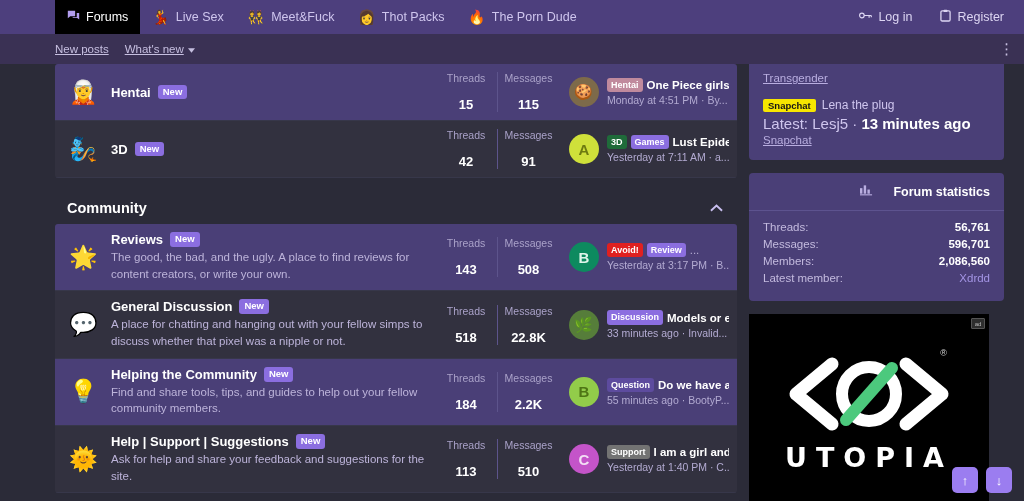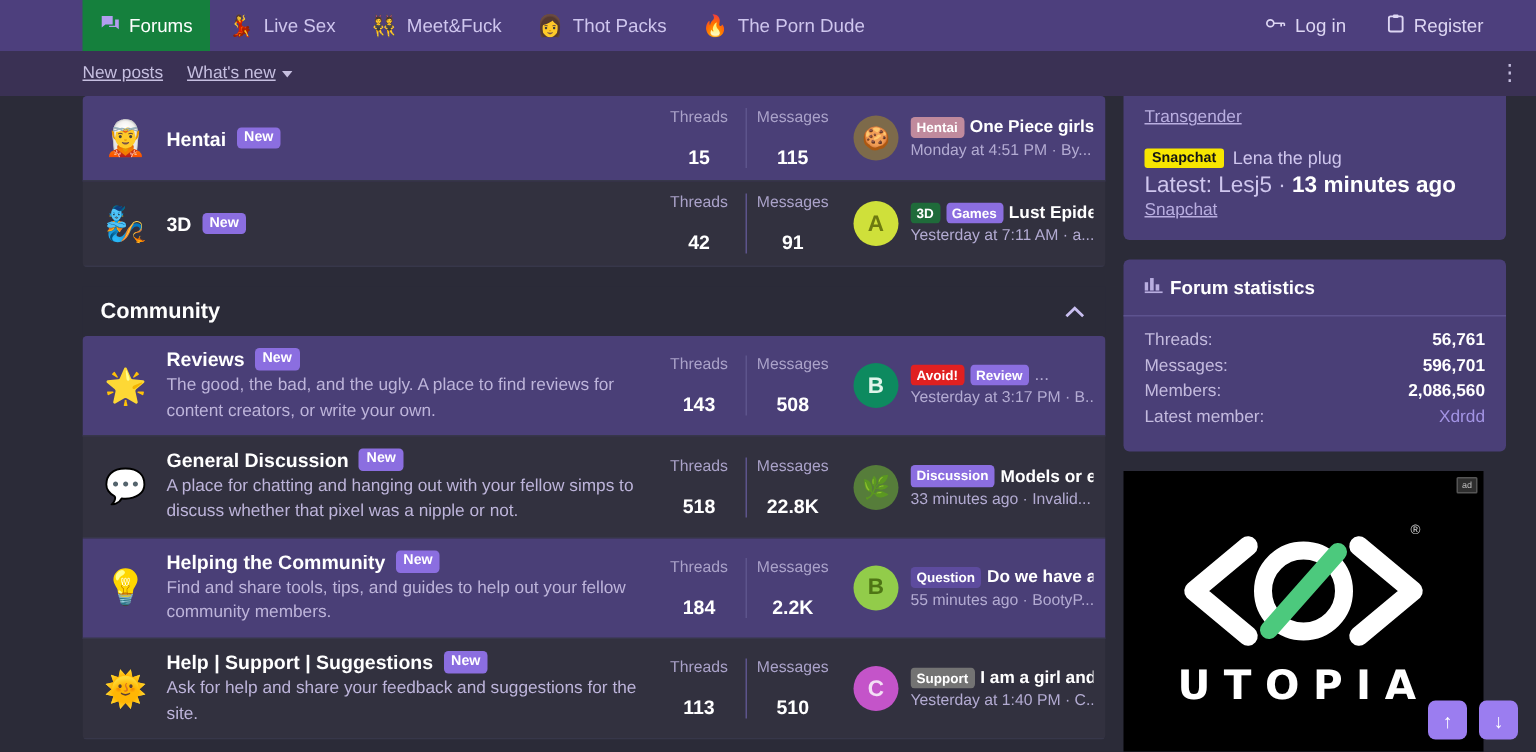--- a/index.html
+++ b/index.html
@@ -22,25 +22,25 @@
     z-index: 5;
   }
   .nav-item {
     display: flex; align-items: center; gap: 6px;
     padding: 0 12px;
     color: #cfc6ee;
     font-size: 12.5px;
     white-space: nowrap;
     cursor: pointer;
   }
-  .nav-item.active { background: #15803d; color: #ffffff; }
+  .nav-item.active { background: #000000; color: #ffffff; }
   .nav-emoji { font-size: 14px; line-height: 1; display: inline-block; }
   .nav-right {
     margin-left: auto; display: flex; align-items: center;
-    padding-right: 23px; gap: 4px;
+    padding-right: 8px; gap: 4px;
   }
   .nav-right .nav-item { color: #ddd6f3; }
 
   .svgicon { display: inline-block; vertical-align: middle; }
 
   
   .subnav {
     height: 30px;
     background: #3a3154;
     display: flex; align-items: center;
@@ -142,23 +142,23 @@
   .snap-row { margin-top: 14px; display: flex; align-items: center; gap: 6px; flex-wrap: wrap; }
   .snap-badge {
     background: #f7e600; color: #151515; font-size: 9.5px;
     font-weight: bold; padding: 1px 5px; border-radius: 2px;
   }
   .snap-title { color: #cfc6ee; font-size: 12px; }
   .snap-meta { color: #cfc6ee; font-size: 15px; margin-top: 3px; }
   .snap-meta b { color: #ffffff; }
 
   .side-head {
-    display: flex; align-items: center; gap: 4px;
+    display: flex; align-items: center; gap: 20px;
     padding: 11px 14px; border-bottom: 1px solid #5d538f;
-    color: #ffffff; font-size: 12.5px; font-weight: bold;
+    color: #ffffff; font-size: 12.5px; font-weight: bold; justify-content: flex-end;
   }
   .stats-body { padding: 10px 14px 12px 14px; }
   .stats-row { display: flex; font-size: 11.5px; margin-bottom: 5px; }
   .stats-row .k { color: #c3bade; }
   .stats-row .v { margin-left: auto; color: #ffffff; font-weight: bold; }
   .stats-row .v.link { color: #a394e4; font-weight: normal; }
 
   
   .ad-box {
     position: relative;

